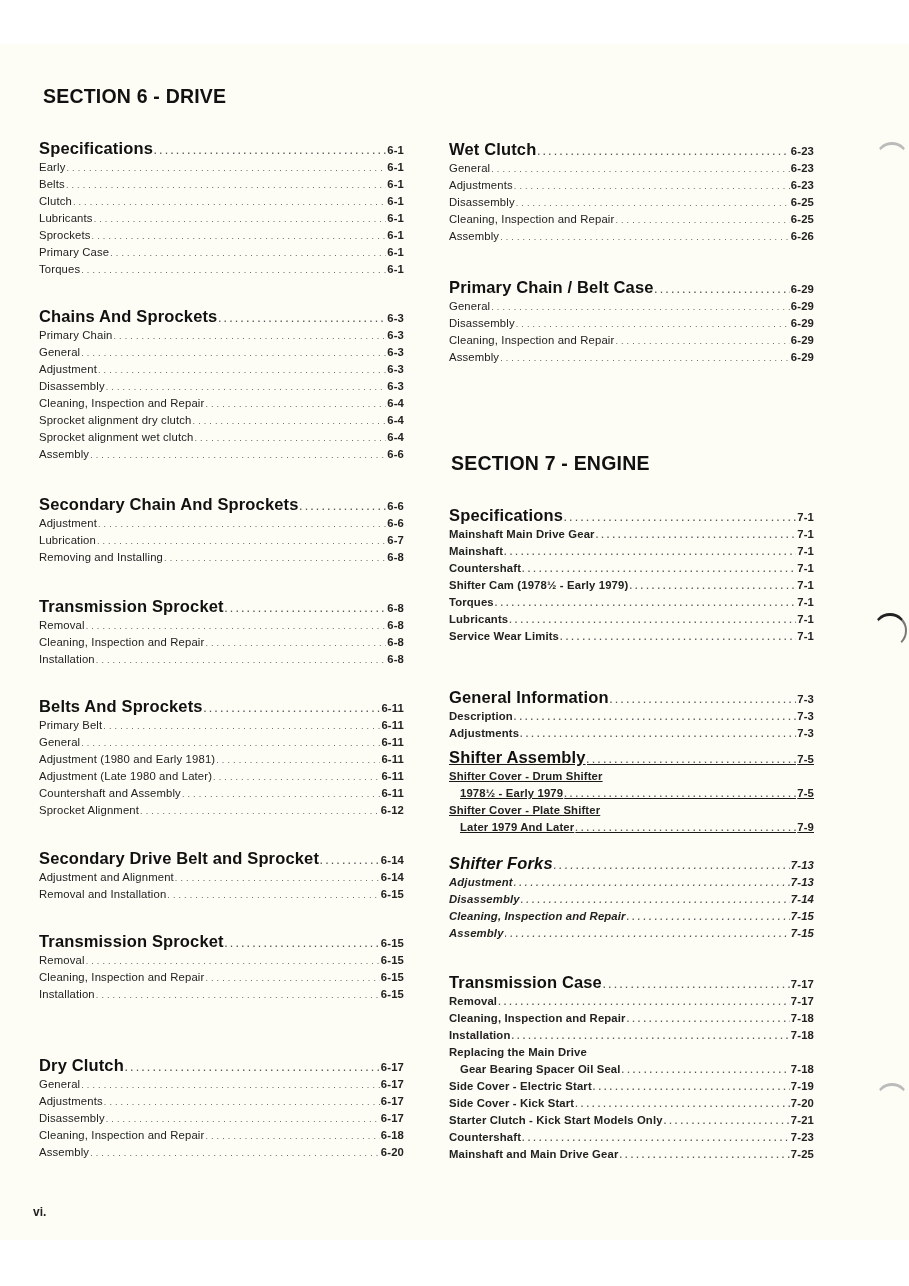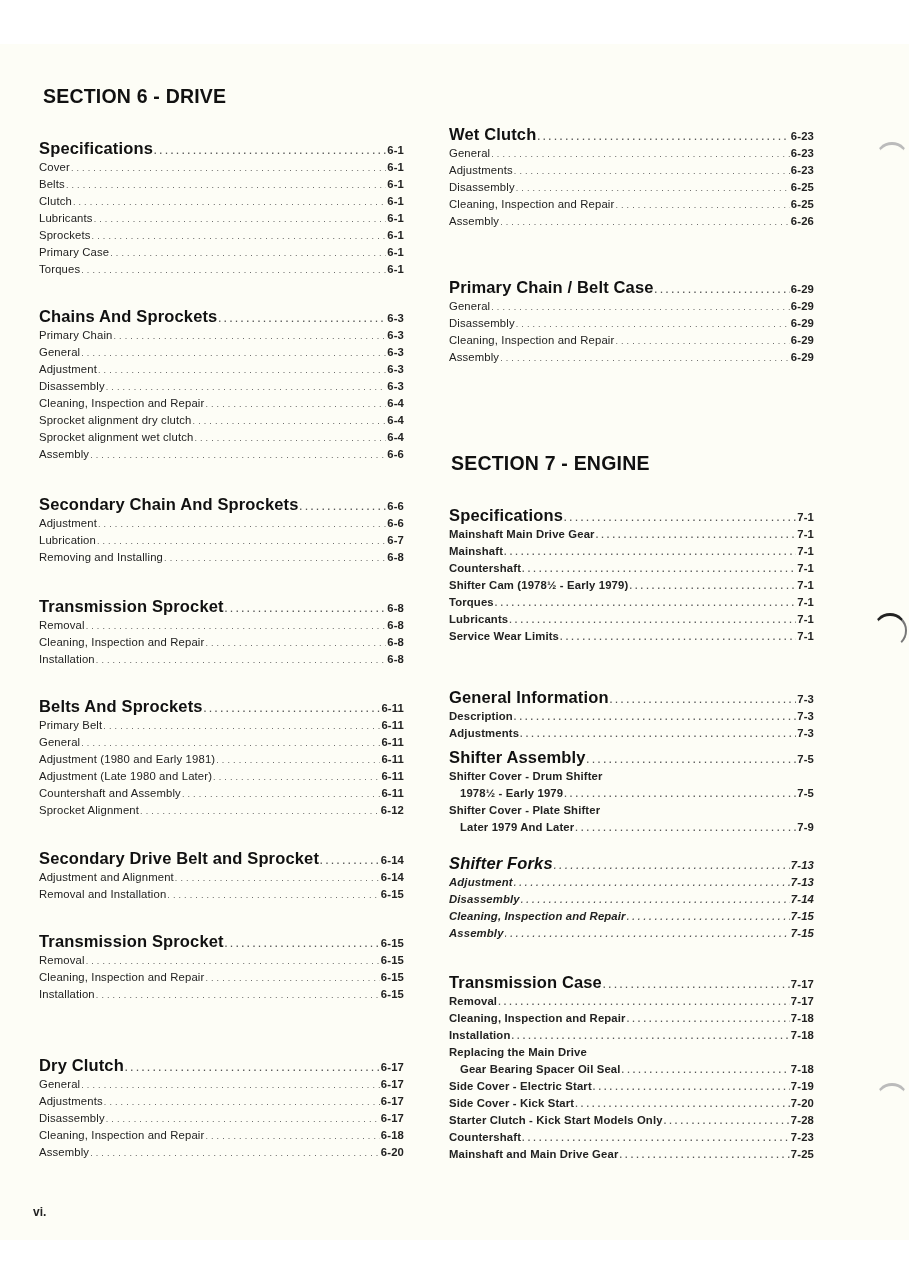--- a/index.html
+++ b/index.html
@@ -55,21 +55,21 @@
 
 <div class="col col-left">
 
   <div class="group" style="top:138px;">
     <div class="row head">
         <span class="label">Specifications</span>
         <span class="dots"></span>
         <span class="page-no">6-1</span>
       </div>
     <div class="row">
-        <span class="label">Cover</span>
+        <span class="label">Early</span>
         <span class="dots"></span>
         <span class="page-no">6-1</span>
       </div>
     <div class="row">
         <span class="label">Belts</span>
         <span class="dots"></span>
         <span class="page-no">6-1</span>
       </div>
     <div class="row">
         <span class="label">Clutch</span>
@@ -300,21 +300,21 @@
     <div class="row">
         <span class="label">Assembly</span>
         <span class="dots"></span>
         <span class="page-no">6-20</span>
       </div>
   </div>
 </div>
 
 <div class="col col-right">
 
-  <div class="group" style="top:124px;">
+  <div class="group" style="top:139px;">
     <div class="row head">
         <span class="label">Wet Clutch</span>
         <span class="dots"></span>
         <span class="page-no">6-23</span>
       </div>
     <div class="row">
         <span class="label">General</span>
         <span class="dots"></span>
         <span class="page-no">6-23</span>
       </div>
@@ -427,21 +427,21 @@
         <span class="dots"></span>
         <span class="page-no">7-3</span>
       </div>
     <div class="row bold-sub">
         <span class="label">Adjustments</span>
         <span class="dots"></span>
         <span class="page-no">7-3</span>
       </div>
   </div>
 
-  <div class="group" style="top:747px;">
+  <div class="group" style="top:747px;text-decoration:underline;">
     <div class="row head">
         <span class="label">Shifter Assembly</span>
         <span class="dots"></span>
         <span class="page-no">7-5</span>
       </div>
     <div class="row bold-sub">
         <span class="label">Shifter Cover - Drum Shifter</span>
       </div>
     <div class="row bold-sub indent">
         <span class="label">1978½ - Early 1979</span>
@@ -521,21 +521,21 @@
         <span class="page-no">7-19</span>
       </div>
     <div class="row bold-sub">
         <span class="label">Side Cover - Kick Start</span>
         <span class="dots"></span>
         <span class="page-no">7-20</span>
       </div>
     <div class="row bold-sub">
         <span class="label">Starter Clutch - Kick Start Models Only</span>
         <span class="dots"></span>
-        <span class="page-no">7-28</span>
+        <span class="page-no">7-21</span>
       </div>
     <div class="row bold-sub">
         <span class="label">Countershaft</span>
         <span class="dots"></span>
         <span class="page-no">7-23</span>
       </div>
     <div class="row bold-sub">
         <span class="label">Mainshaft and Main Drive Gear</span>
         <span class="dots"></span>
         <span class="page-no">7-25</span>

